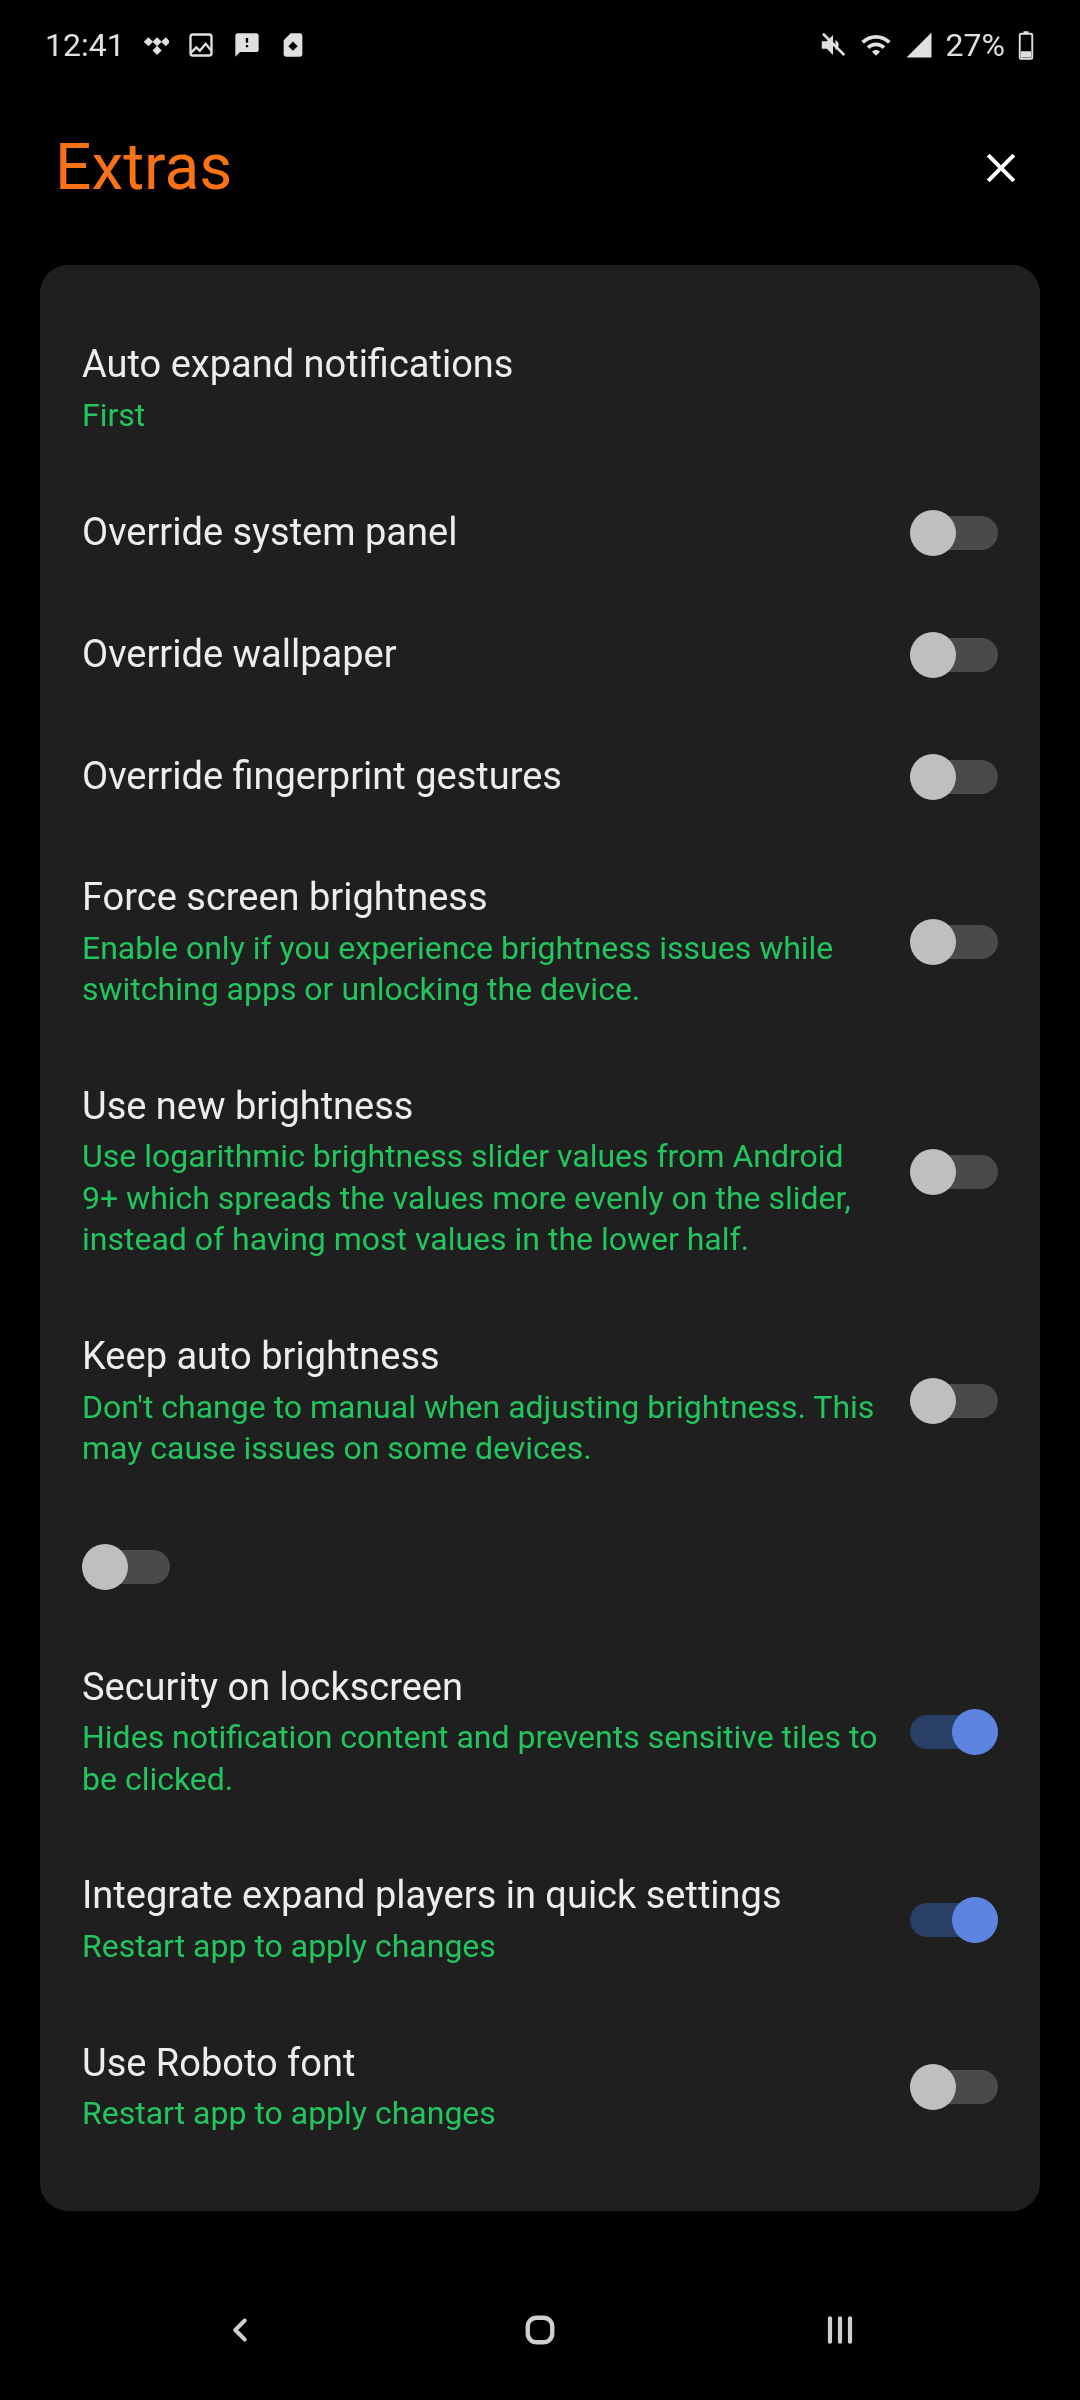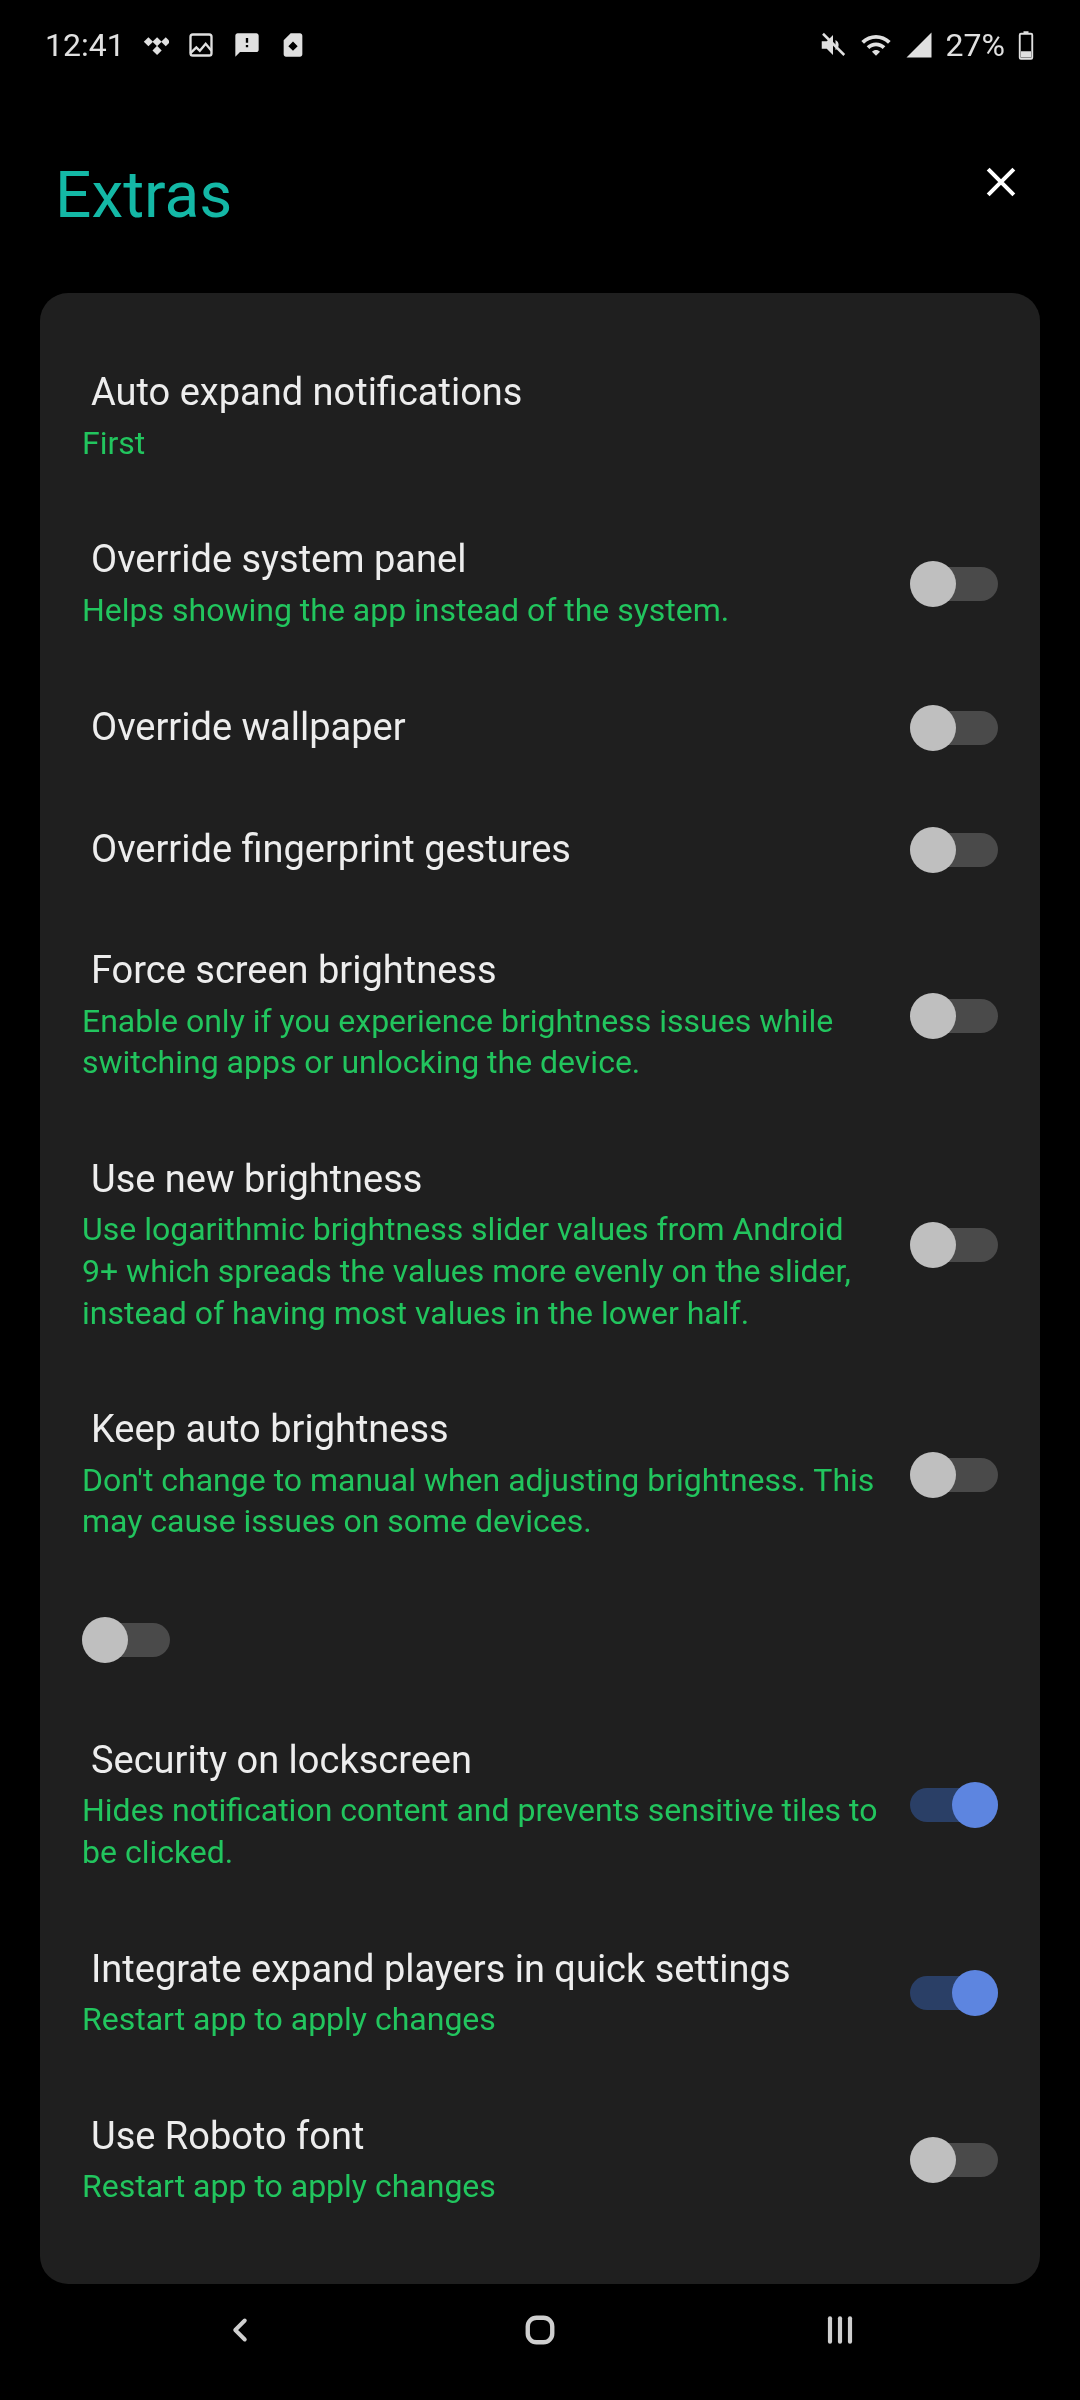--- a/index.html
+++ b/index.html
@@ -26,22 +26,21 @@
 
   .header {
     display: flex;
     justify-content: space-between;
     align-items: center;
     padding: 50px 55px 60px 55px;
   }
   .header-title {
     font-size: 64px;
     font-weight: 400;
-    color: #14b8a6;
-    margin-top: 28px;
+    color: #f97316;
   }
   .close-btn {
     width: 48px;
     height: 48px;
     display: flex;
     align-items: center;
     justify-content: center;
     cursor: pointer;
   }
 
@@ -61,21 +60,20 @@
   }
   .row-text {
     flex: 1;
     min-width: 0;
   }
   .row-title {
     font-size: 38px;
     font-weight: 400;
     color: #ededed;
     line-height: 1.25;
-    margin-left: 9px;
   }
   .row-sub {
     font-size: 32px;
     color: #22c55e;
     line-height: 1.3;
     margin-top: 6px;
   }
   .switch {
     position: relative;
     width: 88px;
@@ -196,21 +194,20 @@
   <div class="row">
     <div class="row-text">
       <div class="row-title">Auto expand notifications</div>
       <div class="row-sub">First</div>
     </div>
   </div>
 
   <div class="row">
     <div class="row-text">
       <div class="row-title">Override system panel</div>
-      <div class="row-sub">Helps showing the app instead of the system.</div>
     </div>
     <div class="switch">
         <div class="switch-track"></div>
         <div class="switch-thumb"></div>
       </div>
   </div>
 
   <div class="row">
     <div class="row-text">
       <div class="row-title">Override wallpaper</div>

